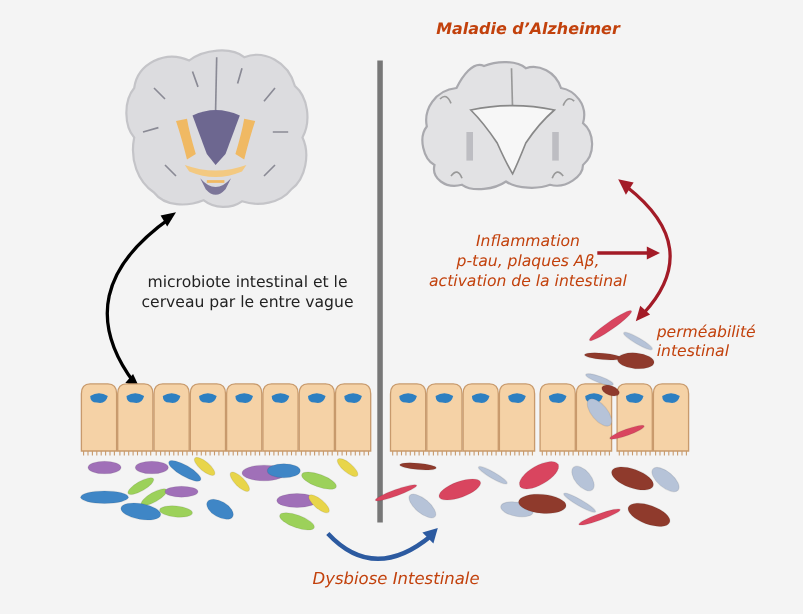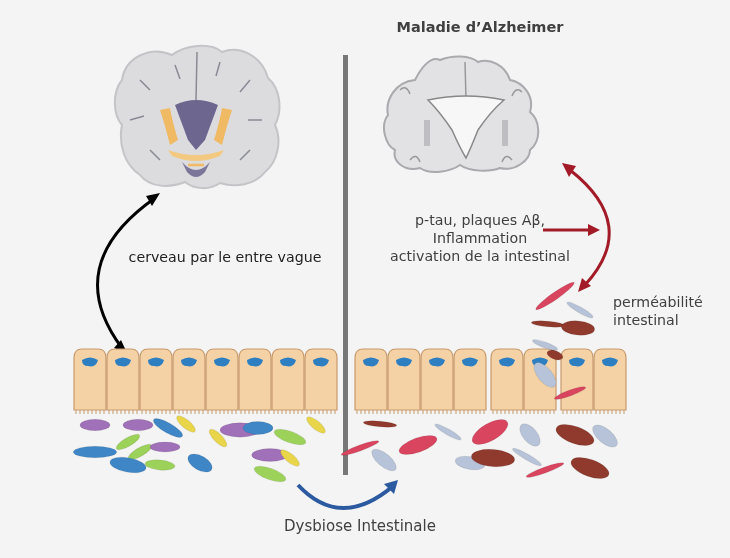--- a/index.html
+++ b/index.html
@@ -1,22 +1,22 @@
 <!DOCTYPE html>
 <html><head>
 <meta charset="utf-8">
 <style>
   html,body{margin:0;padding:0;}
   body{width:730px;height:558px;background:#f4f4f4;position:relative;overflow:hidden;font-family:"DejaVu Sans",sans-serif;}
   .txt{position:absolute;text-align:center;line-height:1.28;}
   .dark{color:#222;font-size:14.2px;}
-  .red{color:#404040;}
+  .red{color:#c2410c;font-style:italic;}
   #title{left:350px;top:18px;width:260px;font-size:14.5px;font-weight:bold;}
   #inflam{left:365px;top:211px;width:230px;font-size:14.2px;}
-  #perm{left:597px;top:293px;text-align:left;font-size:14.2px;margin-left:16px;}
+  #perm{left:597px;top:293px;text-align:left;font-size:14.2px;}
   #comm{left:110px;top:248px;width:230px;}
   #dysb{left:260px;top:517px;width:200px;font-size:15px;}
   svg{position:absolute;left:0;top:0;}
 </style>
 </head>
 <body>
 
 <svg width="730" height="558" viewBox="0 0 730 558">
 
   <rect x="343" y="55" width="5" height="420" fill="#777"></rect>
@@ -297,26 +297,27 @@
       <ellipse cx="545" cy="345" rx="13.333333333333334" ry="2.857142857142857" fill="#b6c3d8" stroke="rgba(0,0,0,0.08)" transform="rotate(20 545 345)"></ellipse>
       <ellipse cx="545" cy="375" rx="15" ry="7.142857142857143" fill="#b6c3d8" stroke="rgba(0,0,0,0.08)" transform="rotate(50 545 375)"></ellipse>
       <ellipse cx="570" cy="393" rx="16.666666666666668" ry="2.857142857142857" fill="#d9455f" stroke="rgba(0,0,0,0.08)" transform="rotate(-20 570 393)"></ellipse>
       <ellipse cx="555" cy="355" rx="8.333333333333334" ry="4.285714285714286" fill="#8f3a2c" stroke="rgba(0,0,0,0.08)" transform="rotate(20 555 355)"></ellipse>
     </g>
 </svg>
 
 <div class="txt red" id="title">Maladie d’Alzheimer</div>
 
 <div class="txt dark" id="comm">
+  <div>microbiote intestinal et le</div>
   <div>cerveau par le entre vague</div>
 </div>
 
 <div class="txt red" id="inflam">
+  <div>Inflammation</div>
   <div>p-tau, plaques Aβ,</div>
-  <div>Inflammation</div>
   <div>activation de la intestinal</div>
 </div>
 
 <div class="txt red" id="perm">
   <div>perméabilité</div>
   <div>intestinal</div>
 </div>
 
 <div class="txt red" id="dysb">Dysbiose Intestinale</div>
 

